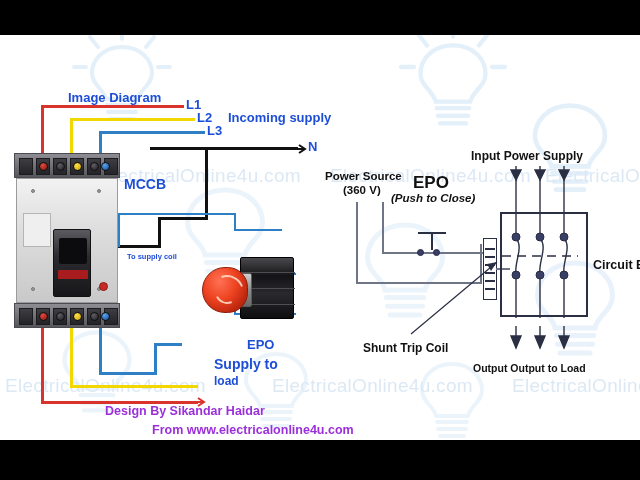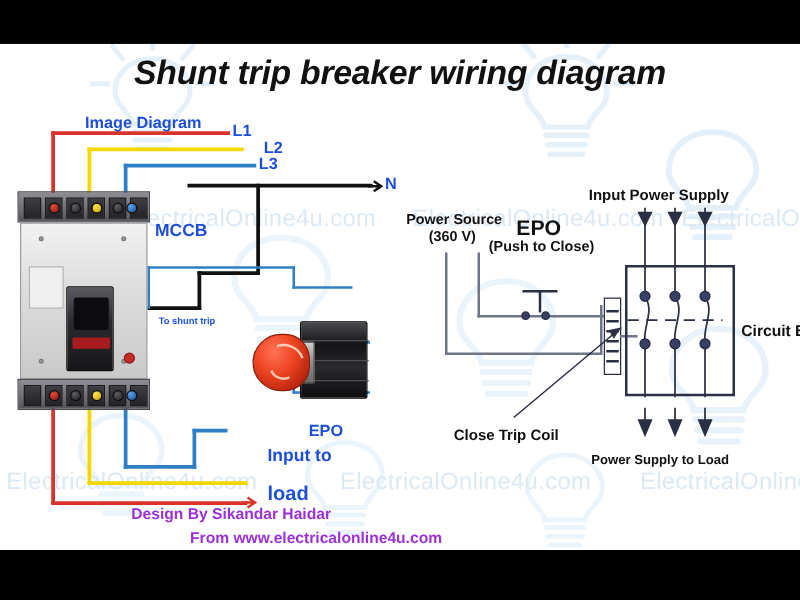--- a/index.html
+++ b/index.html
@@ -253,51 +253,51 @@
       </svg>
     </div>
 
     <div class="wm" style="left:100px; top:130px;">ElectricalOnline4u.com</div>
     <div class="wm" style="left:330px; top:130px;">ElectricalOnline4u.com</div>
     <div class="wm" style="left:545px; top:130px;">ElectricalOnline</div>
     <div class="wm" style="left:5px; top:340px;">ElectricalOnline4u.com</div>
     <div class="wm" style="left:272px; top:340px;">ElectricalOnline4u.com</div>
     <div class="wm" style="left:512px; top:340px;">ElectricalOnline</div>
 
-    <div id="title">Shunt trip breaker wiring diagram</div>
 
     <div class="lbl" style="left:68px; top:56px; font-size:13px;">Image Diagram</div>
 
     <div class="hw" style="left:41px; top:70px; width:143px; height:3px; background:#d9332b;"></div>
     <div class="vw" style="left:41px; top:70px; width:3px; height:63px; background:#d9332b;"></div>
     <div class="lbl" style="left:186px; top:63px; font-size:13px;">L1</div>
 
     <div class="hw" style="left:70px; top:83px; width:125px; height:3px; background:#f2d800;"></div>
     <div class="vw" style="left:70px; top:83px; width:3px; height:50px; background:#f2d800;"></div>
-    <div class="lbl" style="left:211px; top:76px; font-size:13px;">L2</div>
+    <div class="lbl" style="left:197px; top:76px; font-size:13px;">L2</div>
 
     <div class="hw" style="left:99px; top:96px; width:106px; height:3px; background:#2f7fc7;"></div>
     <div class="vw" style="left:99px; top:96px; width:3px; height:37px; background:#2f7fc7;"></div>
     <div class="lbl" style="left:207px; top:89px; font-size:13px;">L3</div>
 
+    <div class="lbl" style="left:228px; top:76px; font-size:13px;">Incoming supply</div>
 
     <div class="hw" style="left:150px; top:112px; width:148px; height:3px; background:#111;"></div>
     <svg style="position:absolute; left:294px; top:107px; z-index:21;" width="14" height="14">
       <path d="M0 7 L10 7 M5 3 L11 7 L5 11" stroke="#111" stroke-width="2" fill="none"></path>
     </svg>
     <div class="lbl" style="left:308px; top:105px; font-size:13px;">N</div>
 
     <div class="vw" style="left:205px; top:112px; width:3px; height:73px; background:#111;"></div>
     <div class="hw" style="left:158px; top:182px; width:50px; height:3px; background:#111;"></div>
     <div class="vw" style="left:158px; top:182px; width:3px; height:31px; background:#111;"></div>
     <div class="hw" style="left:118px; top:210px; width:43px; height:3px; background:#111;"></div>
 
     <div class="lbl" style="left:124px; top:142px; font-size:14px;">MCCB</div>
 
-    <div class="lbl" style="left:127px; top:218px; font-size:7.5px;">To shunt trip</div>
+    <div class="lbl" style="left:127px; top:218px; font-size:7.5px;">To supply coil</div>
 
     <div id="mccb">
       <div class="mccb-term" style="top:0;">
         <div class="mccb-lug" style="left:4px;"></div>
         <div class="mccb-lug" style="left:21px;"></div>
         <div class="mccb-lug" style="left:38px;"></div>
         <div class="mccb-lug" style="left:55px;"></div>
         <div class="mccb-lug" style="left:72px;"></div>
         <div class="mccb-lug" style="left:89px;"></div>
         <div class="mccb-screw red" style="left:24px;"></div>
@@ -365,59 +365,59 @@
     </svg>
 
     <div class="vw" style="left:70px; top:288px; width:3px; height:65px; background:#f2d800;"></div>
     <div class="hw" style="left:70px; top:350px; width:128px; height:3px; background:#f2d800;"></div>
 
     <div class="vw" style="left:99px; top:288px; width:3px; height:52px; background:#2f7fc7;"></div>
     <div class="hw" style="left:99px; top:337px; width:58px; height:3px; background:#2f7fc7;"></div>
     <div class="vw" style="left:154px; top:308px; width:3px; height:32px; background:#2f7fc7;"></div>
     <div class="hw" style="left:154px; top:308px; width:28px; height:3px; background:#2f7fc7;"></div>
 
-    <div class="lbl" style="left:214px; top:322px; font-size:14px;">Input to</div>
-    <div class="lbl" style="left:214px; top:352px; font-size:16px;">load</div>
+    <div class="lbl" style="left:214px; top:322px; font-size:14px;">Supply to</div>
+    <div class="lbl" style="left:214px; top:340px; font-size:12px;">load</div>
 
 
     <div id="symbol">
 
       <div class="caption" style="left:0px; top:40px; font-size:11.5px;">Power Source</div>
       <div class="caption" style="left:18px; top:54px; font-size:11.5px;">(360 V)</div>
 
       <div class="sline" style="left:31px; top:72px; width:1.5px; height:82px;"></div>
       <div class="sline" style="left:31px; top:152px; width:125px; height:1.5px;"></div>
       <div class="sline" style="left:155px; top:114px; width:1.5px; height:40px;"></div>
 
       <div class="sline" style="left:57px; top:72px; width:1.5px; height:52px;"></div>
       <div class="sline" style="left:57px; top:122px; width:103px; height:1.5px;"></div>
 
       <div class="caption" style="left:88px; top:43px; font-size:17px;">EPO</div>
-      <div class="caption" style="left:66px; top:62px; font-size:11.5px;">(Push to Close)</div>
+      <div class="caption" style="left:66px; top:62px; font-size:11.5px;font-style:italic;">(Push to Close)</div>
 
       <div class="sline dk" style="left:93px; top:102px; width:28px; height:2px;"></div>
       <div class="sline dk" style="left:106px; top:102px; width:1.5px; height:18px;"></div>
       <div class="node" style="left:92px; top:119px;"></div>
       <div class="node" style="left:108px; top:119px;"></div>
 
       <div class="coil-box" style="left:158px; top:108px; width:14px; height:62px;"></div>
       <div class="coil-line" style="left:160px; top:118px; width:10px;"></div>
       <div class="coil-line" style="left:160px; top:126px; width:10px;"></div>
       <div class="coil-line" style="left:160px; top:134px; width:10px;"></div>
       <div class="coil-line" style="left:160px; top:142px; width:10px;"></div>
       <div class="coil-line" style="left:160px; top:150px; width:10px;"></div>
       <div class="coil-line" style="left:160px; top:158px; width:10px;"></div>
 
       <div class="sline" style="left:171px; top:138px; width:14px; height:1.5px;"></div>
 
       <svg style="position:absolute; left:80px; top:130px; z-index:31;" width="95" height="78">
         <line x1="92" y1="2" x2="6" y2="74" stroke="#2b2f44" stroke-width="1.2"></line>
         <path d="M92 2 L82 4 L86 11 Z" fill="#2b2f44"></path>
       </svg>
-      <div class="caption" style="left:38px; top:212px; font-size:12px;">Close Trip Coil</div>
+      <div class="caption" style="left:38px; top:212px; font-size:12px;">Shunt Trip Coil</div>
 
       <div class="cb-box" style="left:175px; top:82px; width:88px; height:105px;"></div>
       <div class="caption" style="left:268px; top:128px; font-size:12.5px;">Circuit Breaker</div>
 
       <div class="caption" style="left:146px; top:20px; font-size:12px;">Input Power Supply</div>
       <svg style="position:absolute; left:183px; top:36px; z-index:24;" width="80" height="50">
         <g stroke="#2b2f44" stroke-width="1.4" fill="#2b2f44">
           <line x1="8" y1="0" x2="8" y2="48"></line>
             <path d="M3 4 L8 14 L13 4 Z"></path>
           <line x1="32" y1="0" x2="32" y2="48"></line>
@@ -457,20 +457,20 @@
       <svg style="position:absolute; left:183px; top:196px; z-index:24;" width="80" height="44">
         <g stroke="#2b2f44" stroke-width="1.4" fill="#2b2f44">
           <line x1="8" y1="0" x2="8" y2="22"></line>
             <path d="M3 10 L8 22 L13 10 Z"></path>
           <line x1="32" y1="0" x2="32" y2="22"></line>
             <path d="M27 10 L32 22 L37 10 Z"></path>
           <line x1="56" y1="0" x2="56" y2="22"></line>
             <path d="M51 10 L56 22 L61 10 Z"></path>
         </g>
       </svg>
-      <div class="caption" style="left:148px; top:232px; font-size:10.5px;">Power Supply to Load</div>
+      <div class="caption" style="left:148px; top:232px; font-size:10.5px;">Output Output to Load</div>
     </div>
 
     <div class="credit" style="left:105px; top:369px; font-size:12.5px;">Design By Sikandar Haidar</div>
     <div class="credit" style="left:152px; top:388px; font-size:12.5px;">From www.electricalonline4u.com</div>
 
   </div>
 </div>
 
 </body></html>

